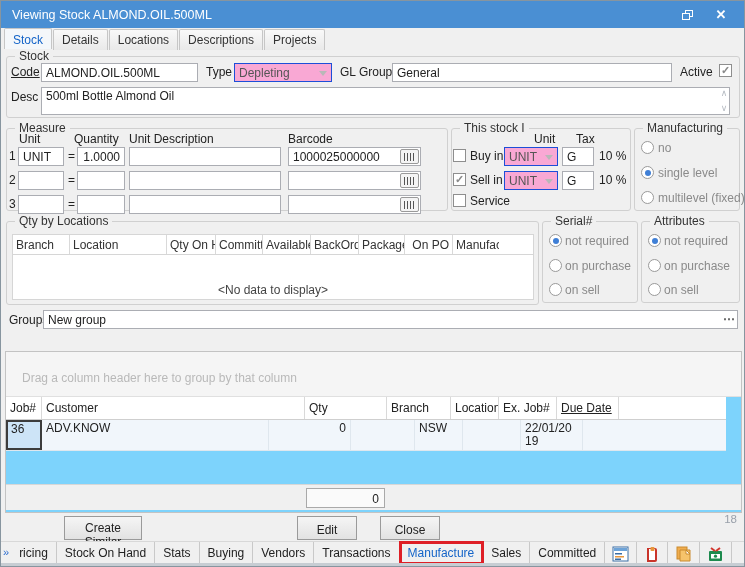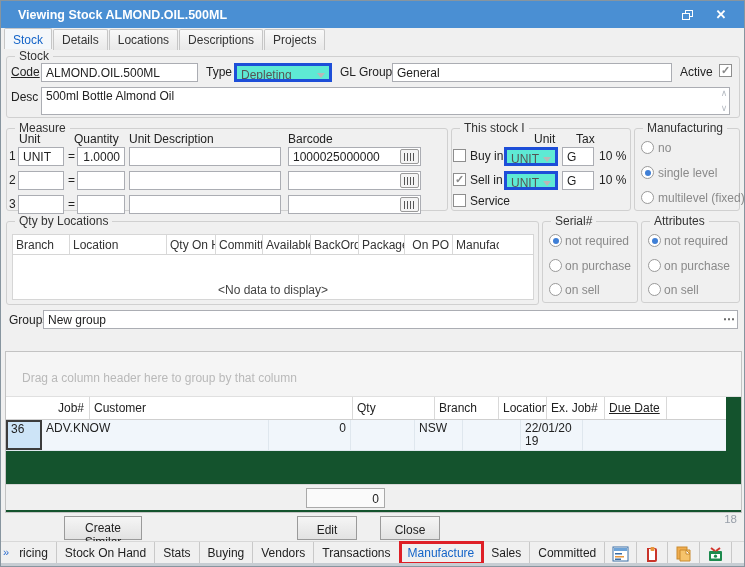--- a/index.html
+++ b/index.html
@@ -7,21 +7,21 @@
   body { font-family:"Liberation Sans", sans-serif; font-size:12px; color:#222; }
   .win {
     position:relative; width:745px; height:567px; margin:0 auto;
     background:#f0f0f0; border:1px solid #87959f; overflow:hidden;
   }
   
   .titlebar {
     position:absolute; left:0; top:0; width:100%; height:27px;
     background:#4a8fd3; display:flex; align-items:center;
   }
-  .titlebar .title { color:#fff; font-weight:bold; font-size:12.5px; padding-left:17px; }
+  .titlebar .title { color:#fff; font-weight:normal; font-size:12.5px; padding-left:11px; }
   .tb-btn { position:absolute; top:0; width:34px; height:27px; display:flex; align-items:center; justify-content:center; color:#fff; cursor:default; }
   .tb-restore { right:40px; }
   .tb-close { right:6px; font-size:13px; font-weight:bold; }
   .restore-glyph { position:relative; width:11px; height:10px; }
   .restore-glyph i { position:absolute; border:1.5px solid #fff; width:8px; height:7px; display:block; }
   .restore-glyph i:first-child { right:0; top:0; }
   .restore-glyph i:last-child { left:0; bottom:0; background:#4a8fd3; }
   
   .tabstrip { position:absolute; left:3px; top:28px; height:21px; display:flex; }
   .tab {
@@ -36,21 +36,21 @@
   }
   
   .tbx {
     position:absolute; background:#fff; border:1px solid #abadb3; font-family:"Liberation Sans",sans-serif;
     font-size:12px; padding:1px 4px; color:#222; height:19px;
   }
   .tbx.num { text-align:right; }
   .lbl { position:absolute; color:#222; white-space:nowrap; }
   .lbl.u { text-decoration:underline; }
   .combo {
-    position:absolute; background:#5eead4; border:3px solid #1d4ed8; color:#555;
+    position:absolute; background:#f9a8d4; border:1px solid #1d4ed8; color:#555;
     height:19px; padding:2px 16px 11px 4px; white-space:nowrap; overflow:hidden;
   }
   .combo::after {
     content:""; position:absolute; right:4px; top:7px;
     border-left:4px solid transparent; border-right:4px solid transparent; border-top:5px solid #b8b8b8;
   }
   .chk { position:absolute; width:13px; height:13px; background:#fff; border:1px solid #8e8e8e; font-size:11px; line-height:11px; text-align:center; color:#8a8a8a; font-weight:bold; }
   .radio { position:absolute; width:13px; height:13px; border:1px solid #9a9a9a; border-radius:50%; background:#fff; }
   .radio.sel::after { content:""; position:absolute; left:2.5px; top:2.5px; width:6px; height:6px; border-radius:50%; background:#3f7fd6; }
   .gray-opt { color:#8a8a8a;text-align:right; }
@@ -60,21 +60,21 @@
     display:flex; align-items:center; justify-content:center;
   }
   .barcode-glyph { width:11px; height:8px; background:repeating-linear-gradient(90deg,#555 0 1px,transparent 1px 3px); }
   .ellipsis-btn { position:absolute; color:#555; font-weight:bold; letter-spacing:1px; }
   
   .mini-grid { position:absolute; left:5px; top:12px; right:4px; bottom:4px; background:#fff; border:1px solid #d6d6d6; overflow:hidden; }
   .mini-head { display:flex; border-bottom:1px solid #d6d6d6; height:20px; }
   .mini-head .mh { border-right:1px solid #d9d9d9; padding:3px 3px; white-space:nowrap; overflow:hidden; color:#333; }
   .mini-empty { text-align:center; margin-top:28px; color:#444; }
   
-  .panel { position:absolute; left:4px; top:350px; width:737px; height:162px; background:#14532d; border:1px solid #c3c3c3; }
+  .panel { position:absolute; left:4px; top:350px; width:737px; height:162px; background:#7dd3fc; border:1px solid #c3c3c3; }
   .drag-hint { position:absolute; left:0; top:0; width:100%; height:45px; background:#f5f5f5; border-bottom:1px solid #e0e0e0; }
   .drag-hint span { position:absolute; left:16px; top:19px; color:#b9b9b9; }
   .jrow { display:flex; position:absolute; left:0; width:720px; }
   .jhead { top:45px; height:23px; border-bottom:1px solid #cfcfcf; background:#fff; }
   .jhead .jc { border-right:1px solid #d9d9d9; padding:4px 4px; white-space:nowrap; overflow:hidden; }
   .jdata { top:68px; height:31px; background:#f1f6fb; border-bottom:1px solid #dfe7ee; }
   .jdata .jc { border-right:1px solid #dfe7ee; padding:2px 4px; overflow:hidden; word-break:break-all; line-height:13px; }
   .jc.r { text-align:right; }
   .jc.sel { background:#cde4f7; border:2px solid #3c3c3c !important; padding:1px 3px; }
   .jfooter { position:absolute; left:0; bottom:2px; width:100%; height:26px; background:#f0f0f0; border-top:1px solid #d7d7d7; }
@@ -251,21 +251,21 @@
 
   <span class="lbl" style="left:8px; top:312px;">Groups</span>
   <input class="tbx" style="left: 42px; top: 309px; width: 695px;" value="New group">
   <span class="ellipsis-btn" style="left:722px; top:311px;">⋯</span>
 
   <div class="panel">
     <div class="drag-hint">
       <span>Drag a column header here to group by that column</span>
     </div>
     <div class="jrow jhead">
-      <span class="jc" style="width:36px;margin-left:48px;">Job#</span>
+      <span class="jc" style="width:36px;">Job#</span>
       <span class="jc" style="width:263px;">Customer</span>
       <span class="jc" style="width:82px;">Qty</span>
       <span class="jc" style="width:64px;">Branch</span>
       <span class="jc" style="width:48px;">Location</span>
       <span class="jc" style="width:58px;">Ex. Job#</span>
       <span class="jc" style="width:62px;text-decoration:underline;">Due Date</span>
     </div>
     <div class="jrow jdata">
       <span class="jc sel" style="width:36px;">36</span>
       <span class="jc" style="width:227px;">ADV.KNOW</span>

